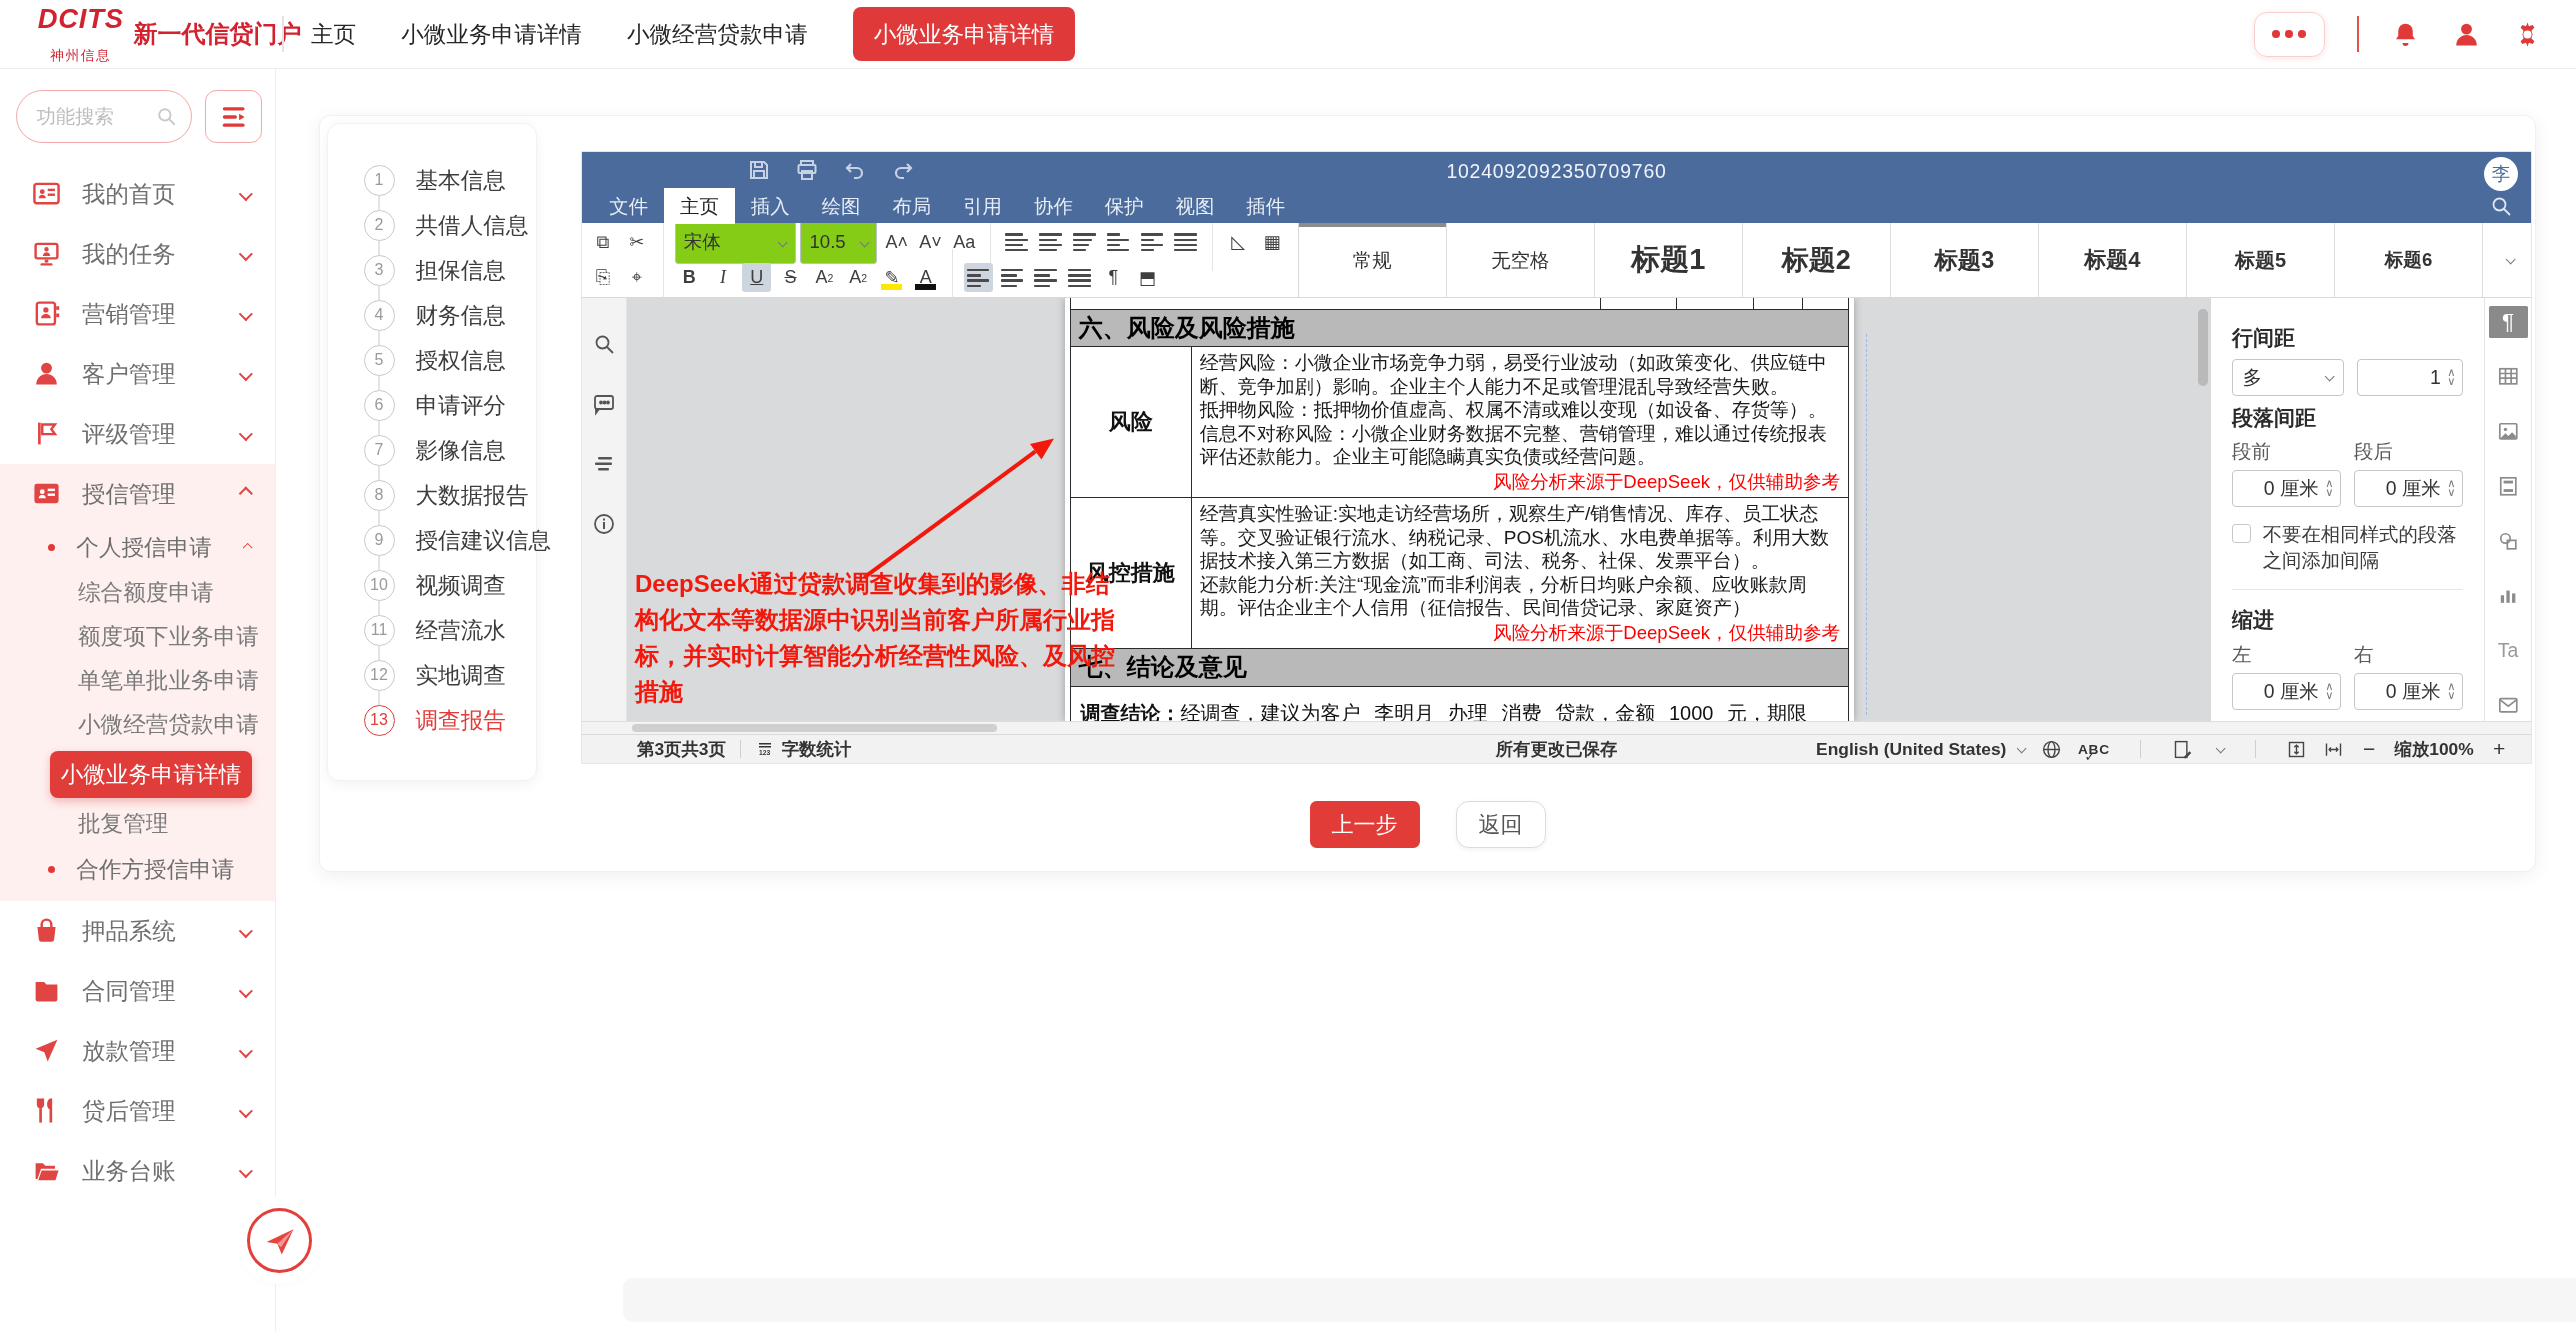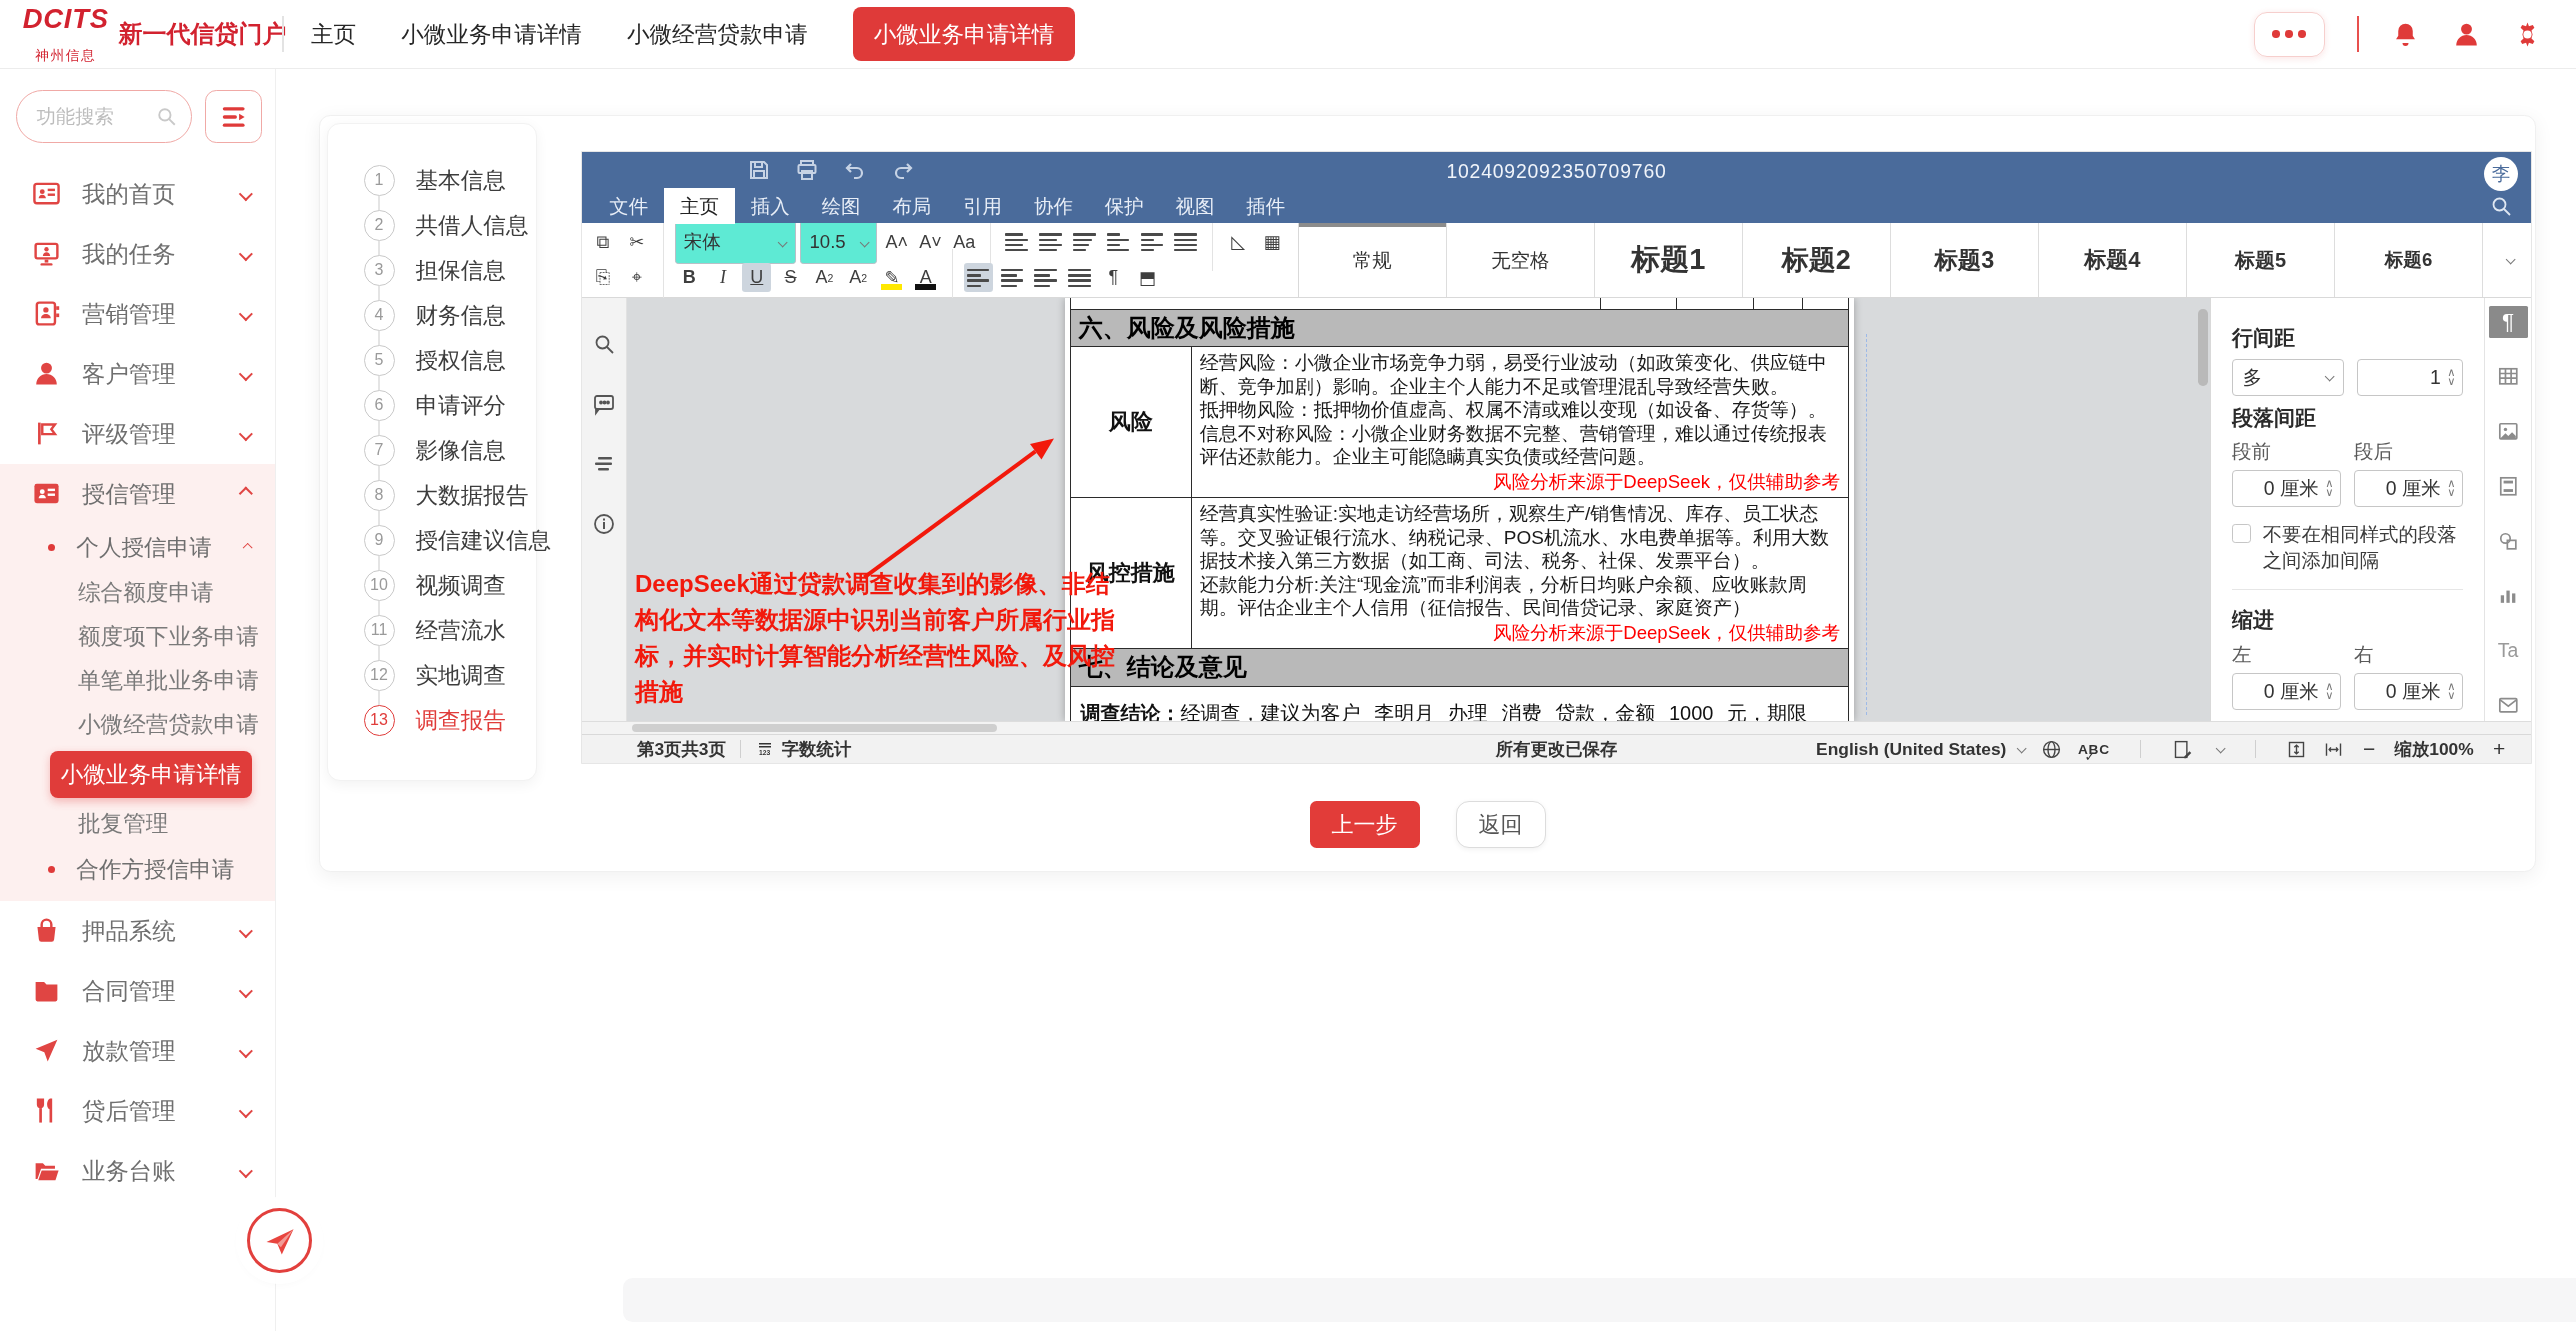--- a/index.html
+++ b/index.html
@@ -2,21 +2,21 @@
 <html style="font-size:13px"><head>
 <meta charset="utf-8">
 <style>
   *{box-sizing:border-box;margin:0;padding:0}
   html,body{width:2576px;height:1331px}
   body{font-family:"Liberation Sans","DejaVu Sans",sans-serif;color:#333;background:#fff}
   .app{position:relative;width:2576px;height:1331px;overflow:hidden;background:#fff}
 
   
   .topbar{position:absolute;left:0;top:0;width:100%;height:69px;background:#fff;border-bottom:0.8px solid #ececec;display:flex;align-items:center;z-index:30}
-  .brand{display:flex;align-items:center;gap:9.7px;padding-left:13px;width:266px;flex:none}
+  .brand{display:flex;align-items:center;gap:9.7px;padding-left:28px;width:266px;flex:none}
   .brand svg{width:47px;height:47px;color:#d2222f}
   .brand-col{display:flex;flex-direction:column;align-items:center;line-height:1}
   .brand-name{font-size:27.4px;font-weight:800;font-style:italic;color:#d2222f;letter-spacing:0.8px}
   .brand-sub{font-size:13.7px;color:#d2222f;margin-top:17px;letter-spacing:1.6px}
   .portal-title{font-size:24px;font-weight:700;color:#d2222f;white-space:nowrap}
   .tb-divider{width:1.6px;height:36px;background:#e3e3e3;margin:0 27.4px 0 16px}
   .top-tabs{display:flex;align-items:center;gap:45px}
   .top-tab{font-size:22.6px;color:#262626;cursor:pointer;white-space:nowrap}
   .top-tab.active{background:#df3a39;color:#fff;border-radius:8px;padding:11.3px 21px}
   .top-icons{margin-left:auto;display:flex;align-items:center;gap:32px;padding-right:34px;color:#df3a39}
@@ -77,21 +77,21 @@
 
   
   .ed-toolbar{height:75px;background:#fff;border-bottom:0.8px solid #d9d9d9;display:flex;flex:none}
   .tb-left{display:flex;flex-direction:column;justify-content:center;gap:1.6px;padding:2.4px 6.5px}
   .trow{display:flex;align-items:center;height:34px;gap:4.8px}
   .tbi{min-width:29px;height:29px;border-radius:3.2px;display:flex;align-items:center;justify-content:center;font-size:18px;color:#3e3e3e;cursor:pointer;position:relative}
   .tbi.on{background:#cdd5de}
   .tbi.b{font-weight:800}.tbi.i{font-style:italic;font-family:"Liberation Serif",serif}.tbi.u{text-decoration:underline}.tbi.s{text-decoration:line-through}
   .tbi sub,.tbi sup{font-size:10.5px}
   .tsep{width:0.8px;height:57px;background:#e3e3e3;margin:0 6.5px;align-self:center}
-  .sel{height:44px;border:1.6px solid #b9c0c7;border-radius:3.2px;display:flex;align-items:center;justify-content:space-between;padding:0 8px;font-size:18.6px;color:#333;cursor:pointer;background:#5eead4}
+  .sel{height:44px;border:1.6px solid #b9c0c7;border-radius:3.2px;display:flex;align-items:center;justify-content:space-between;padding:0 8px;font-size:18.6px;color:#333;cursor:pointer;background:#84cc16}
   .chevg{width:7.3px;height:7.3px;border-right:1.6px solid #777;border-bottom:1.6px solid #777;transform:rotate(45deg);margin-left:8px}
   .bars{position:relative;width:22.6px;height:21px}
   .bars i{position:absolute;left:0;height:2.4px;background:#4a4a4a;border-radius:0.8px}
   .pen-mark{position:absolute;left:4px;bottom:2.4px;width:21px;height:5.7px;background:#ffe800}
   .col-mark{position:absolute;left:4px;bottom:2.4px;width:21px;height:5.7px;background:#111}
   .gallery{flex:1;display:flex;border-left:0.8px solid #d9d9d9;margin-left:4.8px}
   .gcell{flex:1;border-right:0.8px solid #ddd;display:flex;align-items:center;justify-content:center;cursor:pointer;position:relative;background:#fff;white-space:nowrap}
   .gcell.sel0::before{content:'';position:absolute;left:0;right:0;top:0;height:4px;background:#8c8c8c}
   .g0{font-size:19.4px}.g1{font-size:19.4px}
   .g2{font-size:29px;font-weight:700}.g3{font-size:27px;font-weight:700}.g4{font-size:23.4px;font-weight:700}

